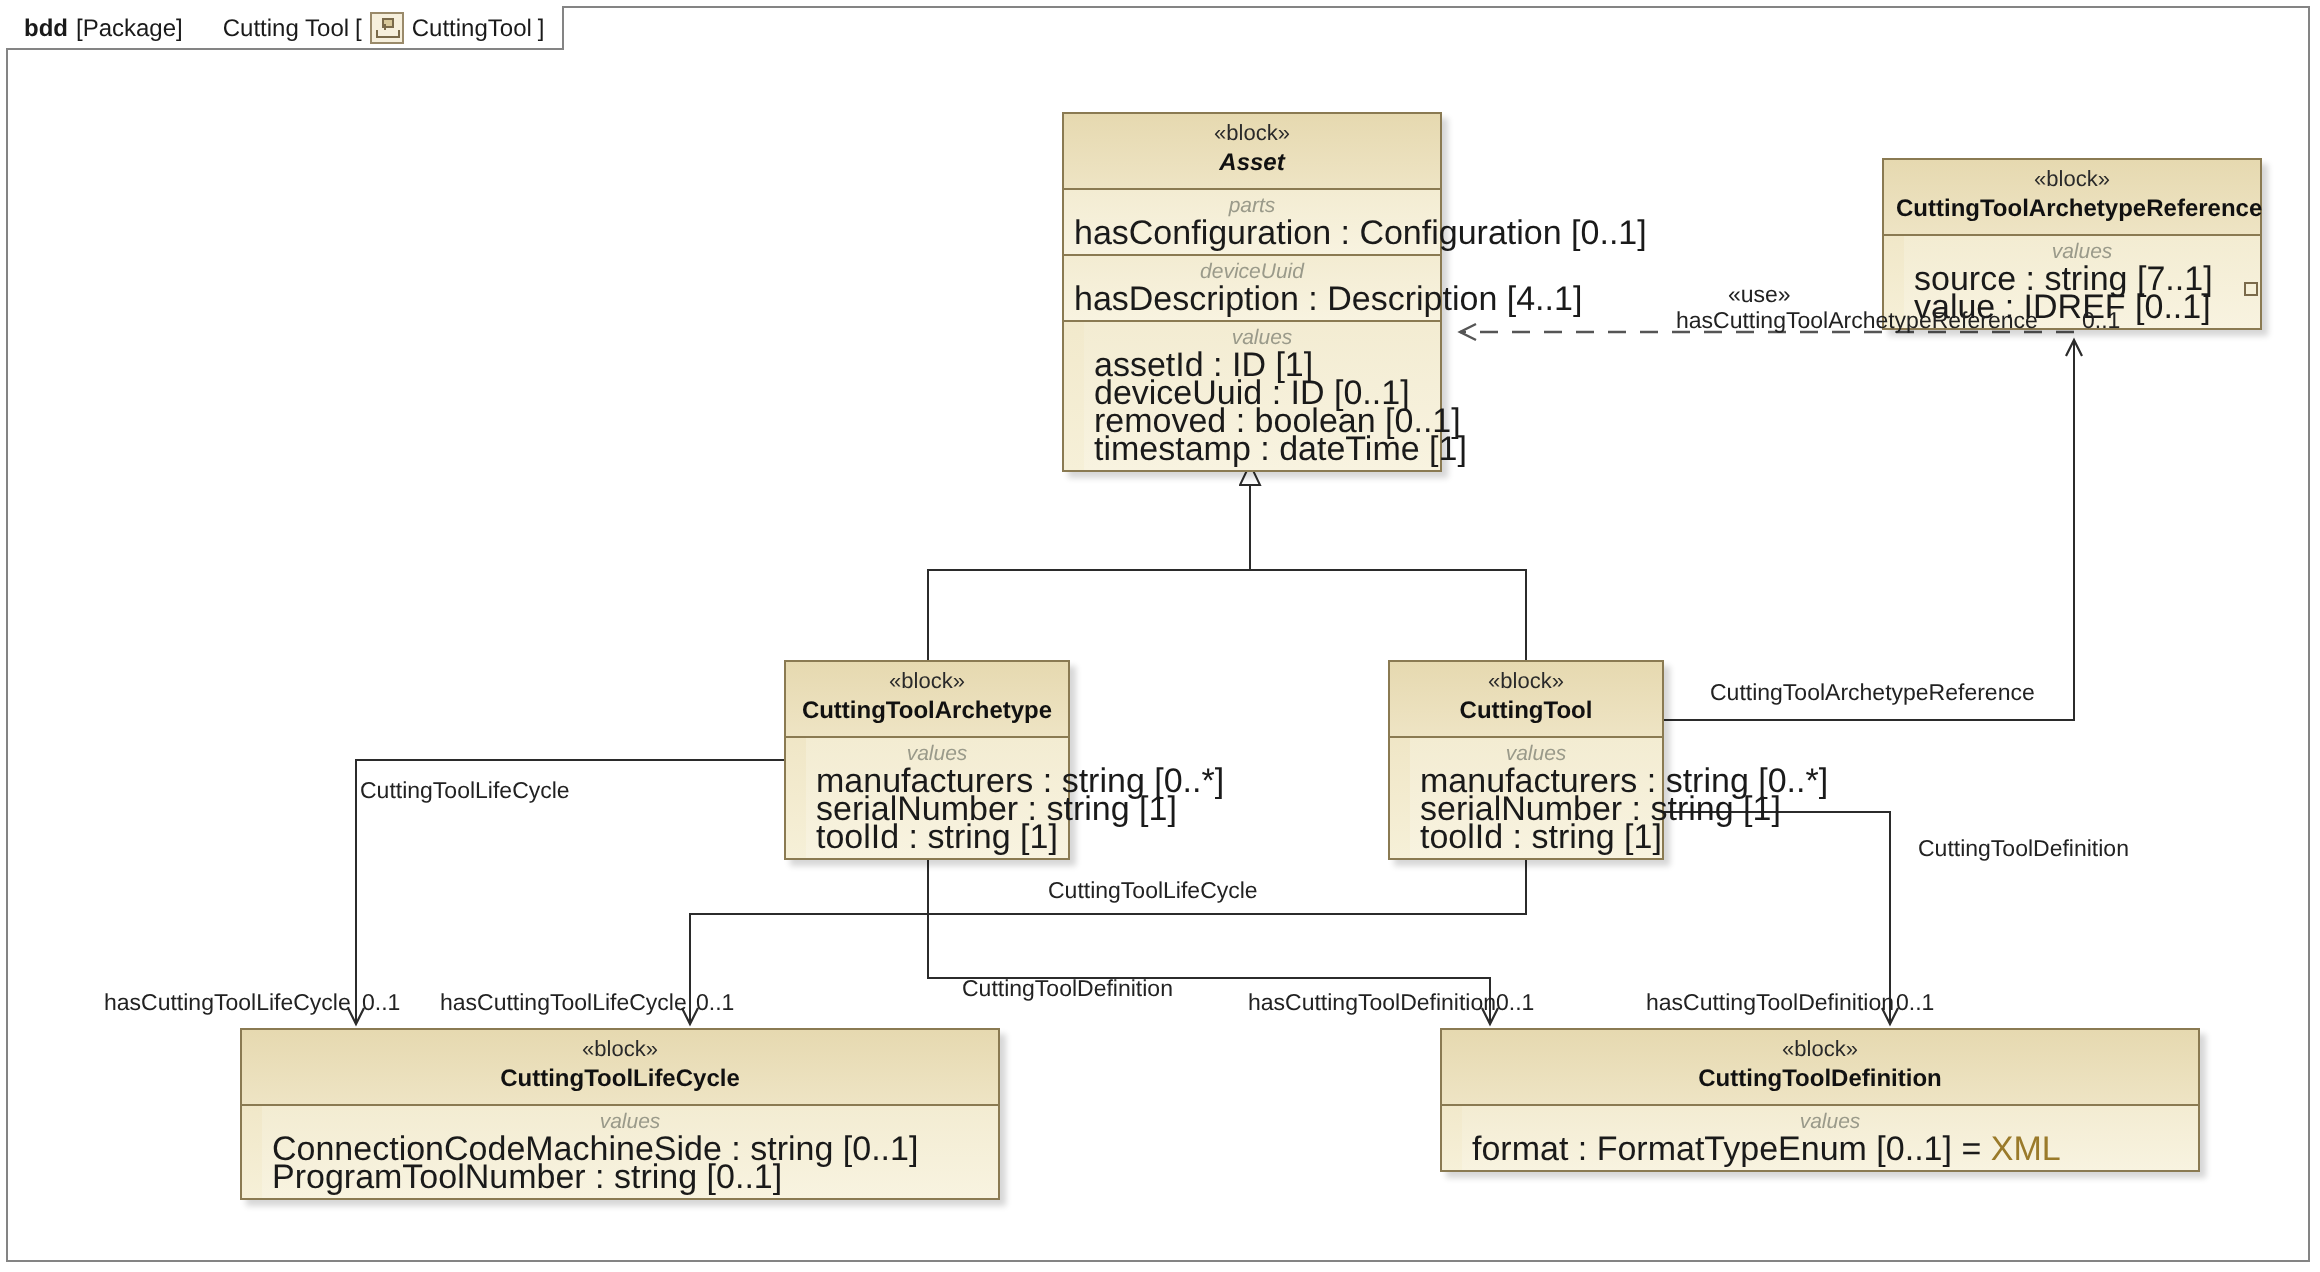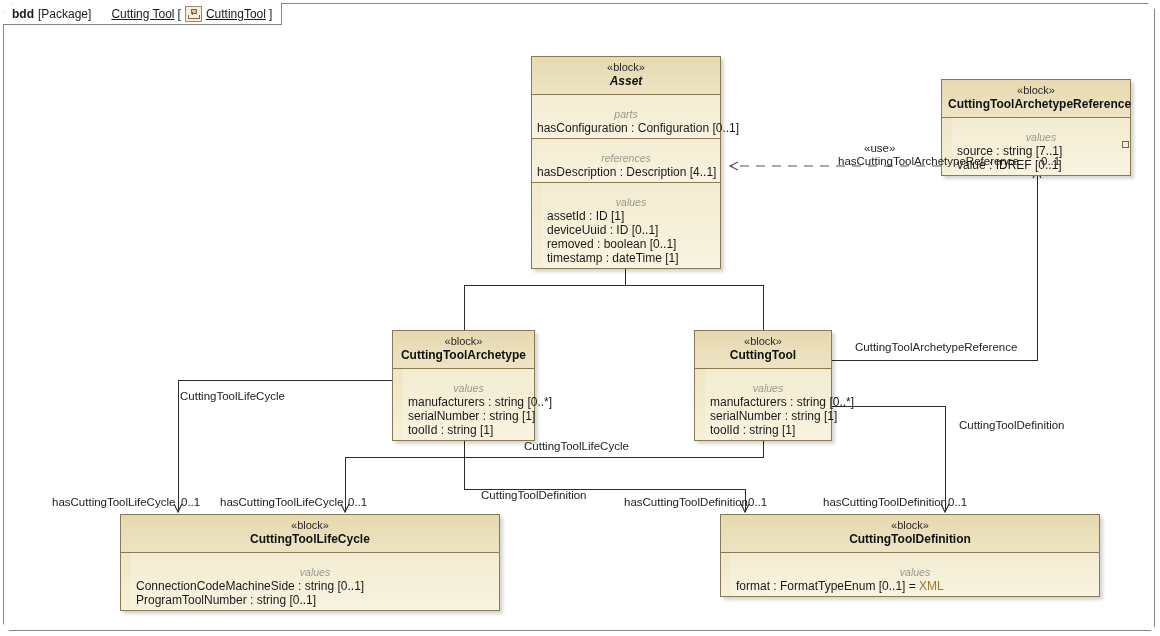--- a/index.html
+++ b/index.html
@@ -10,21 +10,20 @@
   body {
     font-family: "Liberation Sans", sans-serif;
     -webkit-font-smoothing: antialiased;
   }
   #canvas {
     position: relative;
     width: 1160px;
     height: 636px;
     background: #ffffff;
     overflow: hidden;
-    border-radius: 24px;
   }
   
   #frame {
     position: absolute;
     left: 3px;
     top: 3px;
     width: 1152px;
     height: 628px;
     border: 1px solid #848484;
     box-sizing: border-box;
@@ -44,21 +43,21 @@
     padding: 0 8px 0 9px;
     font-size: 12px;
     color: #1a1a1a;
     white-space: nowrap;
   }
   #frame-tab .kw {
     font-weight: bold;
     margin-right: 4px;
   }
   #frame-tab .pkg { margin-right: 20px; }
-  #frame-tab .nm  { margin-right: 2px; text-decoration: underline; }
+  #frame-tab .nm  { margin-right: 2px; }
   #frame-tab .brk { margin: 0 1px; }
   .bdd-icon {
     display: inline-block;
     width: 15px;
     height: 14px;
     margin: 0 4px 0 3px;
     position: relative;
     border: 1px solid #9a8a6a;
     background: #f6efdc;
     vertical-align: middle;
@@ -122,26 +121,26 @@
     padding: 0 0 3px 0;
     background: linear-gradient(to bottom, #f3ecd2 0%, #f8f3e0 100%);
   }
   .compartment:last-child { border-bottom: none; margin-left: 10px; }
   .compartment .ctitle {
     text-align: center;
     font-style: italic;
     font-size: 10.5px;
     color: #9a9a8a;
     line-height: 13px;
-    padding-top: 13px;
+    padding-top: 2px;
   }
   .compartment .feat {
     padding: 0 20px 0 5px;
     line-height: 14px;
-    font-size: 12px;
+    font-size: 17px;
     white-space: nowrap;
     color: #1a1a1a;
   }
   .compartment .feat .def { color: #9a7a2a; }
 
   
   .elabel {
     position: absolute;
     font-size: 11.5px;
     color: #222222;
@@ -231,21 +230,21 @@
   <div class="block" id="blk-asset" style="left:531px; top:56px; width:190px;">
     <div class="hdr">
       <div class="stereo">«block»</div>
       <div class="bname italic">Asset</div>
     </div>
     <div class="compartment">
       <div class="ctitle">parts</div>
       <div class="feat">hasConfiguration : Configuration [0..1]</div>
     </div>
     <div class="compartment">
-      <div class="ctitle">references</div>
+      <div class="ctitle">deviceUuid</div>
       <div class="feat">hasDescription : Description [4..1]</div>
     </div>
     <div class="compartment">
       <div class="ctitle">values</div>
       <div class="feat">assetId : ID [1]</div>
       <div class="feat">deviceUuid : ID [0..1]</div>
       <div class="feat">removed : boolean [0..1]</div>
       <div class="feat">timestamp : dateTime [1]</div>
     </div>
   </div>

